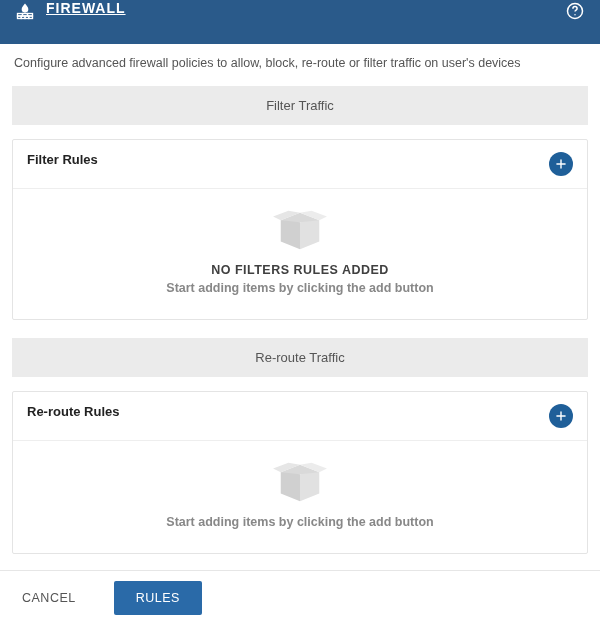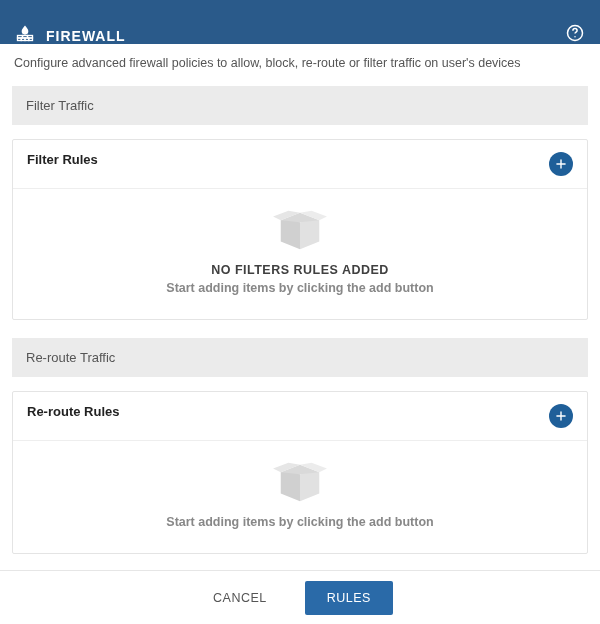--- a/index.html
+++ b/index.html
@@ -1,32 +1,32 @@
 <!DOCTYPE html>
 <html><head>
 <meta charset="utf-8">
 <style>
   * { box-sizing: border-box; margin: 0; padding: 0; }
   html, body { width: 600px; height: 624px; font-family: "Segoe UI", Arial, sans-serif; background: #fff; color: #333; font-size: 13px; }
-  .header { background: #2a5a8a; color: #fff; display: flex; align-items: flex-end; padding: 0 14px; height: 44px; }
+  .header { background: #2a5a8a; color: #fff; display: flex; align-items: flex-start; padding: 0 14px; height: 44px; text-decoration: underline; }
   .header .icon { width: 22px; height: 22px; display: flex; align-items: center; justify-content: center; margin-right: 10px; }
   .header .title { font-weight: 600; letter-spacing: 1px; font-size: 14px; flex: 1; }
   .header .help { width: 22px; height: 22px; display: flex; align-items: center; justify-content: center; cursor: pointer; }
   .description { padding: 12px 14px 10px 14px; color: #555; font-size: 12.5px; }
   .section { margin: 6px 12px 18px 12px; }
-  .section-head { background: #ebebeb; padding: 12px 14px; color: #555; font-size: 13px; }
+  .section-head { background: #ebebeb; padding: 12px 14px; color: #555; font-size: 13px; text-align: center; }
   .card { border: 1px solid #e4e4e4; margin-top: 14px; border-radius: 2px; }
   .card-head { display: flex; padding: 12px 14px; border-bottom: 1px solid #eee; }
   .card-head .card-title { font-weight: 700; font-size: 13px; color: #222; flex: 1; }
   .add-btn { width: 24px; height: 24px; background: #1f5f99; border-radius: 50%; display: flex; align-items: center; justify-content: center; cursor: pointer; }
   .card-body { padding: 14px 10px 24px 10px; text-align: center; }
   .box-icon { width: 62px; height: 52px; margin: 0 auto 8px auto; }
   .empty-title { font-weight: 700; color: #404040; letter-spacing: 0.5px; font-size: 12.5px; margin-bottom: 4px; }
   .empty-sub { color: #888; font-size: 12.5px; font-weight: bold; }
-  .footer { position: absolute; bottom: 0; left: 0; width: 600px; height: 54px; border-top: 1px solid #e6e6e6; display: flex; align-items: center; justify-content: center; padding: 0 16px; gap: 32px; background: #fff; }
+  .footer { position: absolute; bottom: 0; left: 0; width: 600px; height: 54px; border-top: 1px solid #e6e6e6; display: flex; align-items: center; justify-content: flex-start; padding: 0 16px; gap: 32px; background: #fff; }
   .btn-cancel { background: none; border: none; color: #555; font-size: 12.5px; letter-spacing: 0.5px; cursor: pointer; padding: 8px 6px; }
   .btn-save { background: #2a6aa8; color: #fff; border: none; font-size: 12.5px; letter-spacing: 0.5px; cursor: pointer; padding: 10px 22px; border-radius: 2px; }
   .content { height: calc(624px - 44px - 54px); overflow: hidden; position: relative; }
 </style>
 </head>
 <body>
 
 <div class="header">
   <span class="icon">
     <svg viewBox="0 0 24 24" width="20" height="20" fill="none" stroke="#fff" stroke-width="1.6">

